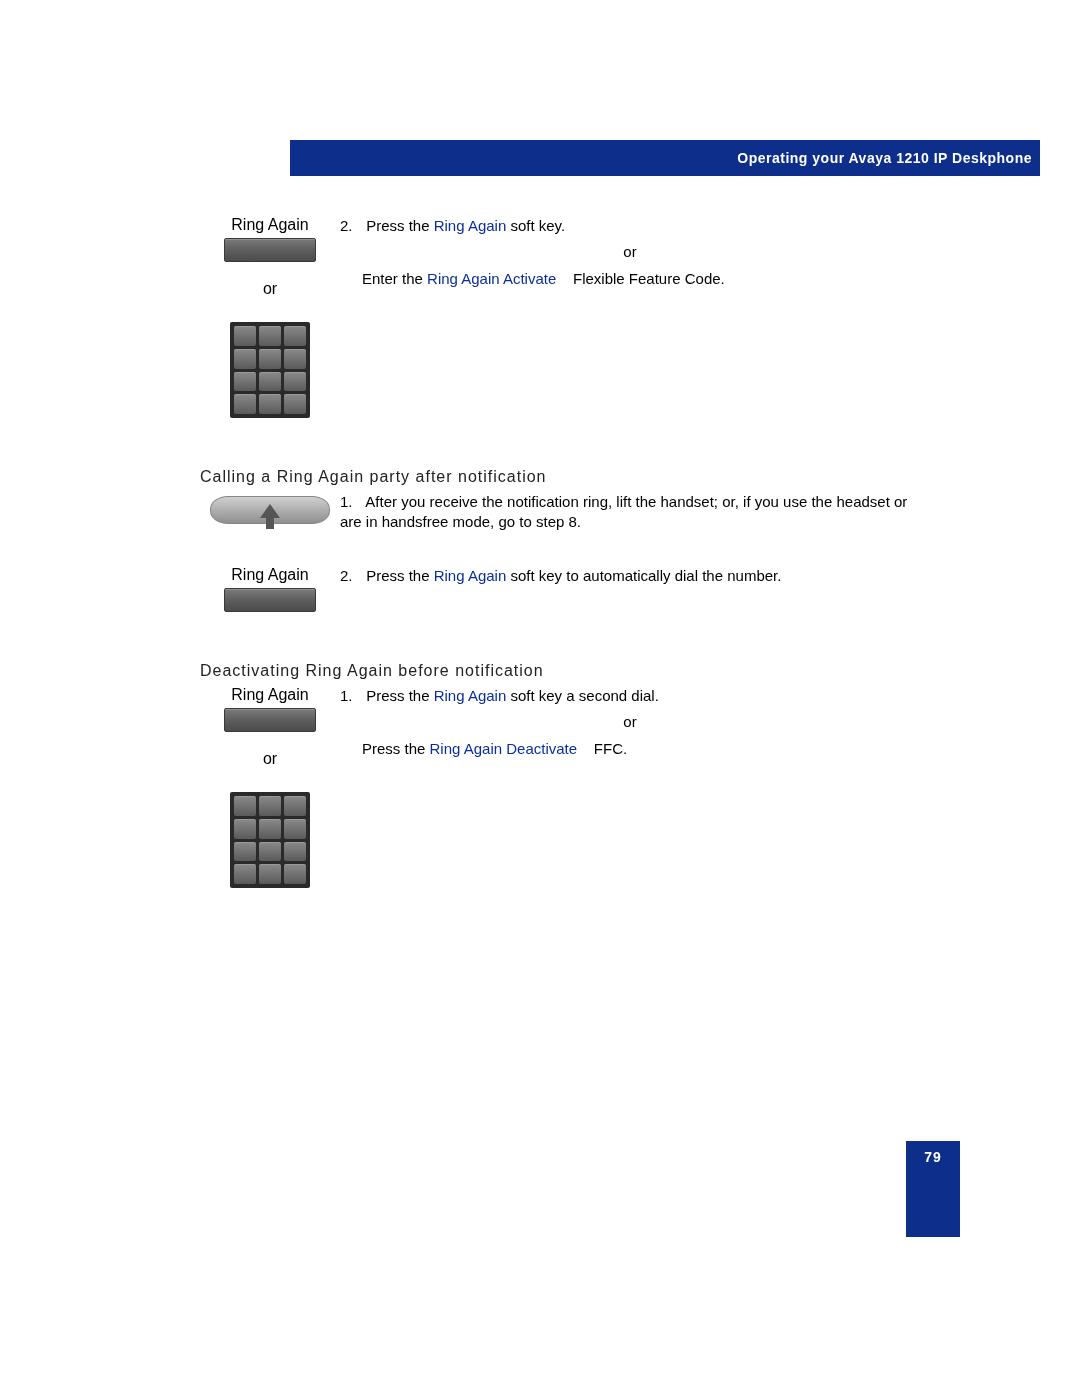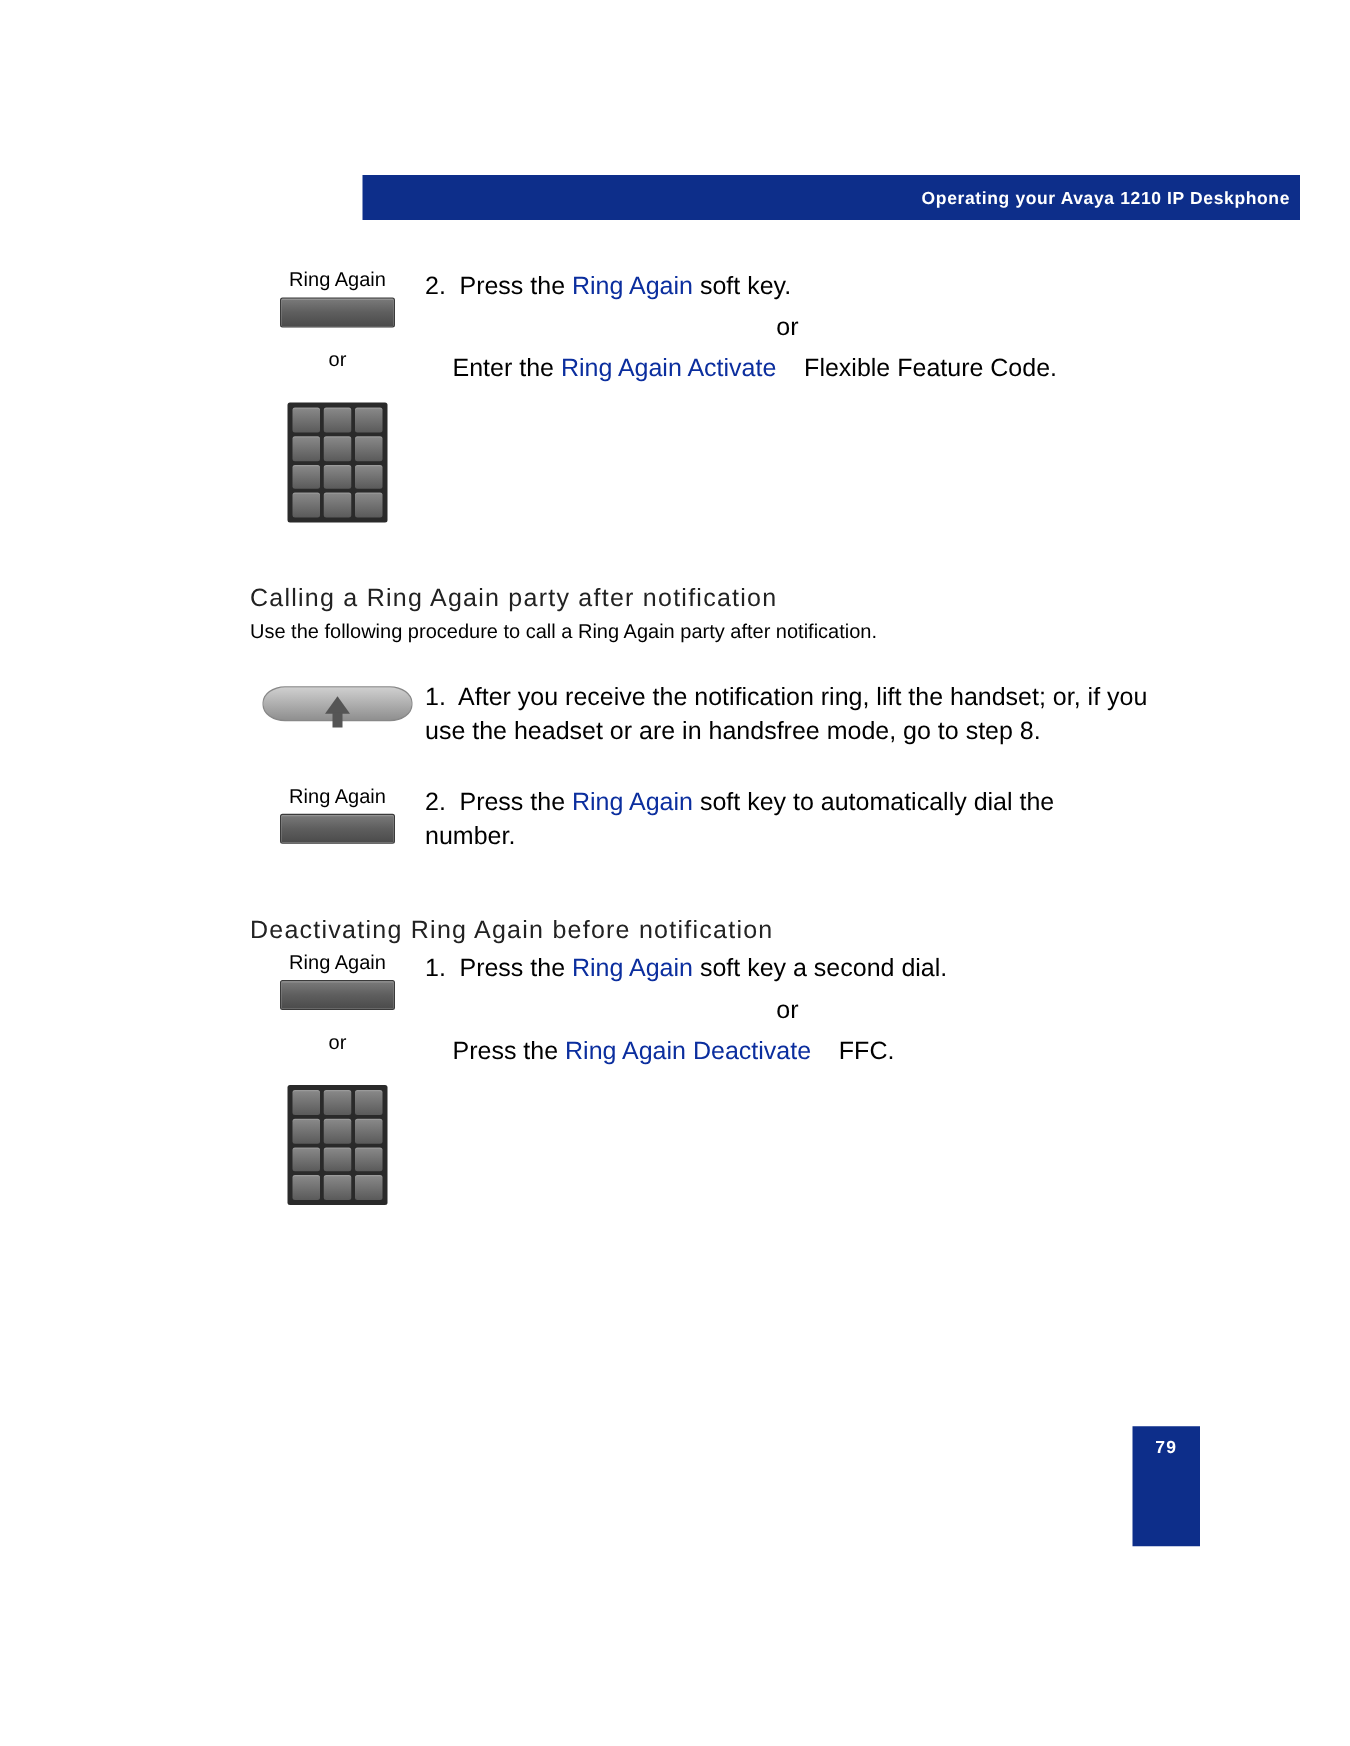--- a/index.html
+++ b/index.html
@@ -41,21 +41,21 @@
   }
   .left-col {
     width: 140px;
     flex-shrink: 0;
     text-align: center;
     font-size: 16px;
     color: #000;
   }
   .right-col {
     flex: 1;
-    font-size: 20px;
+    font-size: 15px;
     color: #000;
     line-height: 1.35;
   }
   .softkey-btn {
     width: 90px;
     height: 22px;
     margin: 4px auto 0;
     background: linear-gradient(to bottom, #7a7a7a 0%, #5e5e5e 50%, #4b4b4b 100%);
     border: 1px solid #3a3a3a;
     border-radius: 2px;
@@ -108,21 +108,21 @@
     left: -4px; top: 13px;
     width: 8px; height: 12px;
     background: #555;
   }
   .or-center {
     text-align: center;
     margin: 6px 0;
   }
   .blue { color: #0b2e9e; }
   .section-heading {
-    font-size: 20px;
+    font-size: 16px;
     color: #222;
     letter-spacing: 1px;
     margin-top: 40px;
     margin-bottom: 6px;
   }
   .section-intro {
     font-size: 16px;
     color: #000;
     margin-bottom: 30px;
   }
@@ -189,21 +189,20 @@
           </div>
           <div class="or-center">or</div>
           <div style="padding-left:22px;">
             <span>Enter the </span><span class="blue">Ring Again Activate</span>&nbsp;&nbsp;&nbsp;<span> Flexible Feature Code.</span>
           </div>
         </div>
       </div>
     </div>
 
     <div class="section-heading">Calling a Ring Again party after notification</div>
-    <div class="section-intro">Use the following procedure to call a Ring Again party after notification.</div>
 
     <div class="procedure-block">
       <div class="step-row">
         <div class="left-col">
           <div class="handset">
             <div class="handset-body"></div>
             <div class="handset-arrow"></div>
           </div>
         </div>
         <div class="right-col">

